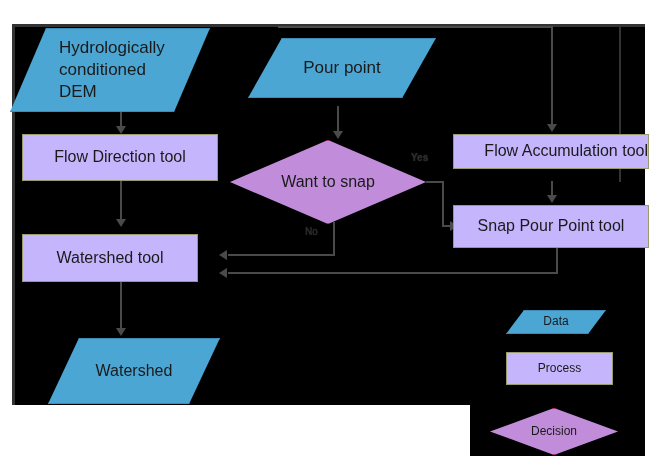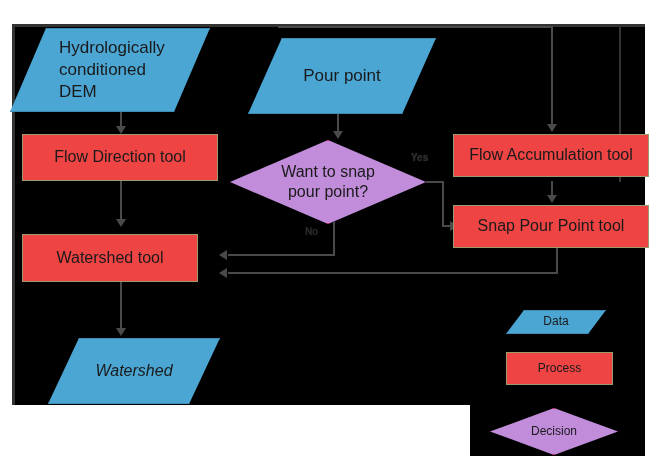--- a/index.html
+++ b/index.html
@@ -53,51 +53,51 @@
     display: flex;
     align-items: center;
     justify-content: center;
     text-align: center;
     color: #1a1a1a;
     line-height: 1.28;
     z-index: 5;
   }
 
   .shape-process {
-    background: #ef4444;
+    background: #c4b5fd;
     border: 1px solid #9a9a6a;
   }
 
   .shape-data {
     background: #4ba6d4;
     border: 1px solid #3d8cb5;
     clip-path: polygon(18% 0%, 100% 0%, 82% 100%, 0% 100%);
   }
 
   .shape-decision {
     background: #c18ddb;
     border: 1px solid #be185d;
     clip-path: polygon(50% 0%, 100% 50%, 50% 100%, 0% 50%);
   }
 
   
   #node-dem       { left: 10px;  top: 28px;  width: 200px; height: 84px;  font-size: 17px; }
   #node-dem .txt  { width: 120px; text-align: left; padding-left: 18px; }
 
-  #node-pour      { left: 248px; top: 38px;  width: 188px; height: 76px;  font-size: 17px; }
+  #node-pour      { left: 248px; top: 38px;  width: 188px; height: 60px;  font-size: 17px; }
 
   #node-flowdir   { left: 22px;  top: 134px; width: 196px; height: 47px;  font-size: 16px; }
-  #node-flowacc   { left: 453px; top: 134px; width: 196px; height: 43px;  font-size: 16px; }
+  #node-flowacc   { left: 453px; top: 134px; width: 196px; height: 35px;  font-size: 16px; justify-content: flex-end; }
   #node-snap      { left: 453px; top: 205px; width: 196px; height: 43px;  font-size: 16px; }
 
   #node-decision  { left: 230px; top: 140px; width: 196px; height: 84px;  font-size: 16px; }
   #node-decision .txt { max-width: 120px; }
 
   #node-watershedtool { left: 22px;  top: 234px; width: 176px; height: 48px; font-size: 16px; }
-  #node-watershed     { left: 48px;  top: 338px; width: 172px; height: 66px; font-size: 16px; font-style: italic; }
+  #node-watershed     { left: 48px;  top: 338px; width: 172px; height: 66px; font-size: 16px; }
 
   
   #legend-data    { left: 506px; top: 310px; width: 100px; height: 24px; font-size: 12px; }
   #legend-process { left: 506px; top: 352px; width: 107px;  height: 33px; font-size: 12px; }
   #legend-decision{ left: 490px; top: 408px; width: 128px; height: 47px; font-size: 12px; }
 
   
   .line {
     position: absolute;
     background: #4a4a4a;
@@ -201,21 +201,20 @@
   <div class="txt">Flow Accumulation tool</div>
 </div>
 
 <div class="node shape-process" id="node-snap">
   <div class="txt">Snap Pour Point tool</div>
 </div>
 
 <div class="node shape-decision" id="node-decision">
   <div class="txt">
     <div>Want to snap</div>
-    <div>pour point?</div>
   </div>
 </div>
 
 <div class="node shape-process" id="node-watershedtool">
   <div class="txt">Watershed tool</div>
 </div>
 
 <div class="node shape-data" id="node-watershed">
   <div class="txt">Watershed</div>
 </div>

